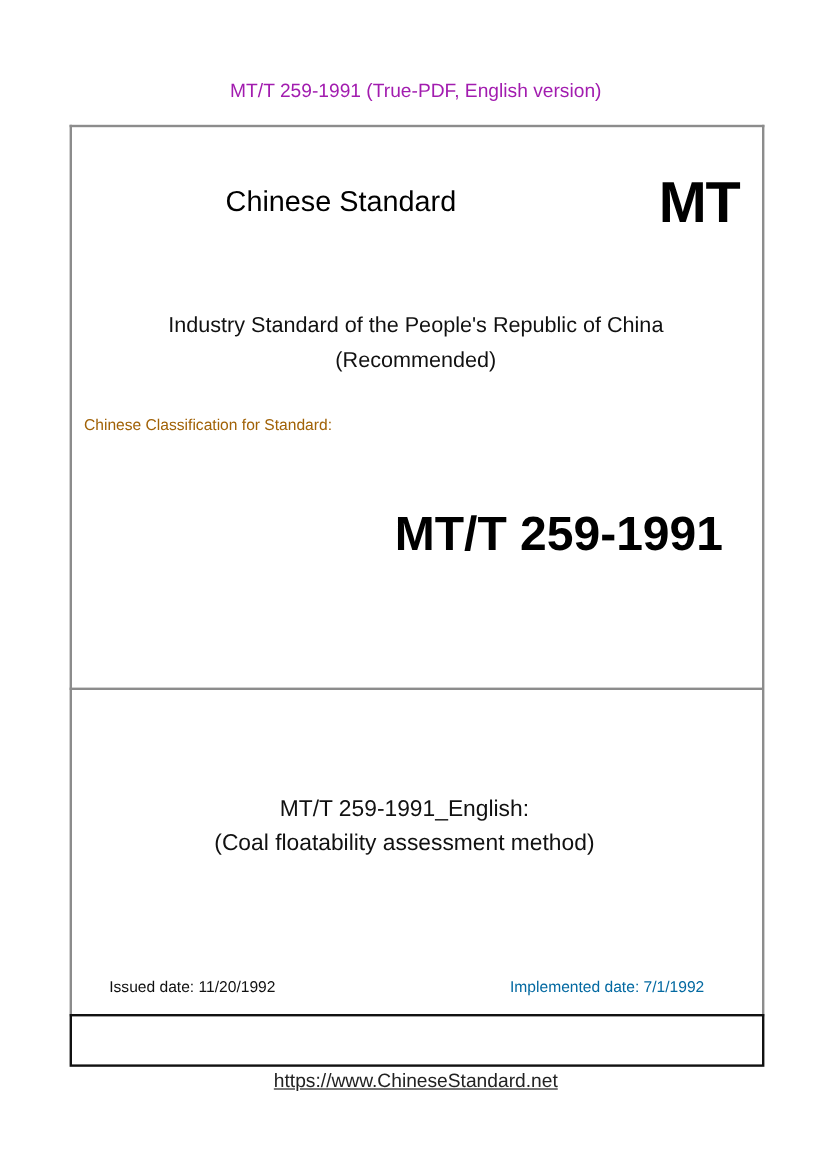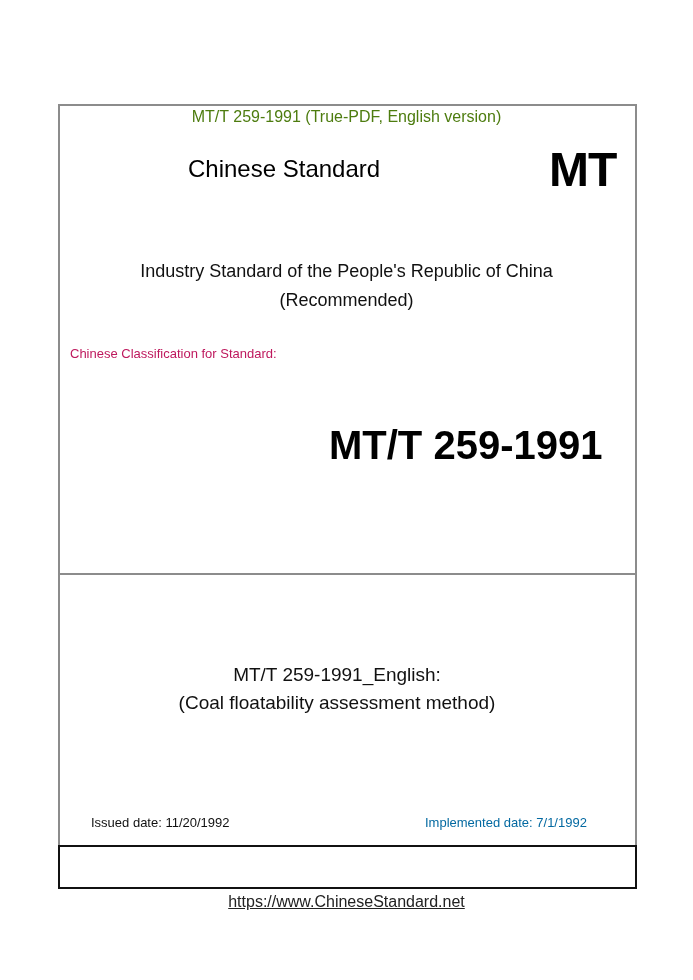--- a/index.html
+++ b/index.html
@@ -1,25 +1,25 @@
 <!DOCTYPE html>
 <html><head>
 <meta charset="utf-8">
 <style>
   html, body { margin: 0; padding: 0; background: #ffffff; }
   body { width: 693px; height: 980px; position: relative; font-family: "Liberation Sans", sans-serif; color: #000; overflow: hidden; }
   .abs { position: absolute; }
-  .header { top: 68px; left: 0; width: 693px; text-align: center; font-size: 16px; color: #4d7c0f; margin-top: 40px; }
+  .header { top: 68px; left: 0; width: 693px; text-align: center; font-size: 16px; color: #a21caf; }
   .frame { left: 58px; top: 104px; width: 575px; height: 741px; border: 2px solid #8c8c8c; border-bottom: none; }
   .divider { left: 58px; top: 573px; width: 577px; height: 0; border-top: 2px solid #8c8c8c; }
   .bottom-box { left: 58px; top: 845px; width: 575px; height: 40px; border: 2px solid #111; }
   .cs-title { top: 155px; left: 188px; font-size: 24px; font-weight: normal; }
   .mt-logo { top: 142px; left: 549px; font-size: 48px; font-weight: bold; letter-spacing: -1px; }
   .industry { top: 257px; left: 0; width: 693px; text-align: center; font-size: 18px; color: #111; line-height: 29px; }
-  .classification { top: 346px; left: 70px; font-size: 13px; color: #be185d; }
+  .classification { top: 346px; left: 70px; font-size: 13px; color: #a16207; }
   .std-number { top: 423px; left: 329px; font-size: 40px; font-weight: bold; }
   .english-title { top: 661px; left: 0; width: 674px; text-align: center; font-size: 19px; color: #111; line-height: 28px; }
   .issued { top: 815px; left: 91px; font-size: 13px; color: #111; }
   .implemented { top: 815px; left: 425px; font-size: 13px; color: #0369a1; }
   .footer-link { top: 893px; left: 0; width: 693px; text-align: center; font-size: 16px; color: #222; text-decoration: underline; }
 </style>
 </head>
 <body>
 
 <div class="abs header">MT/T 259-1991 (True-PDF, English version)</div>

